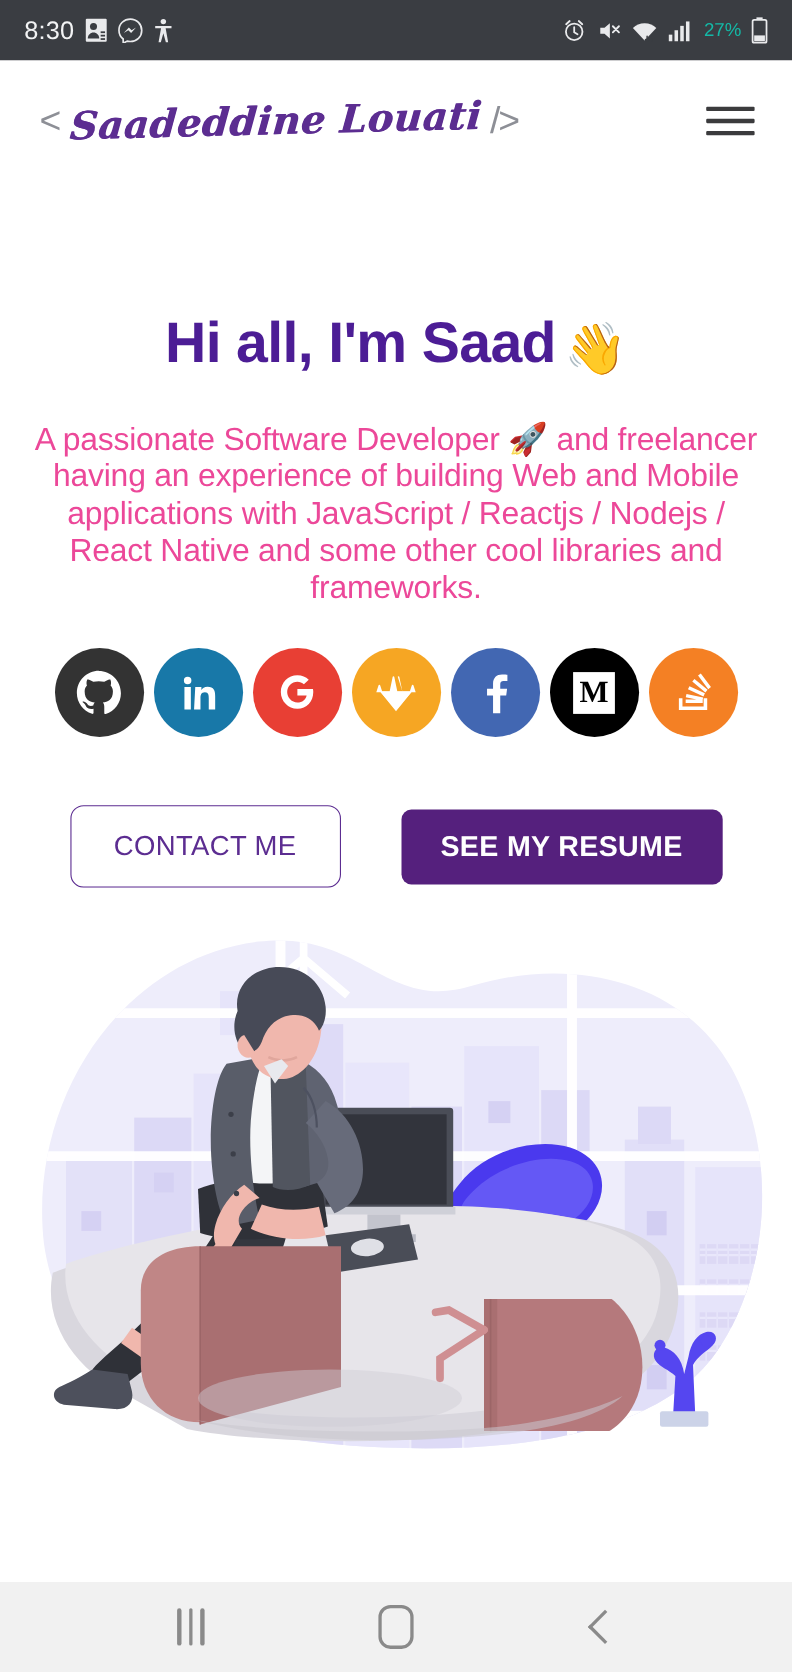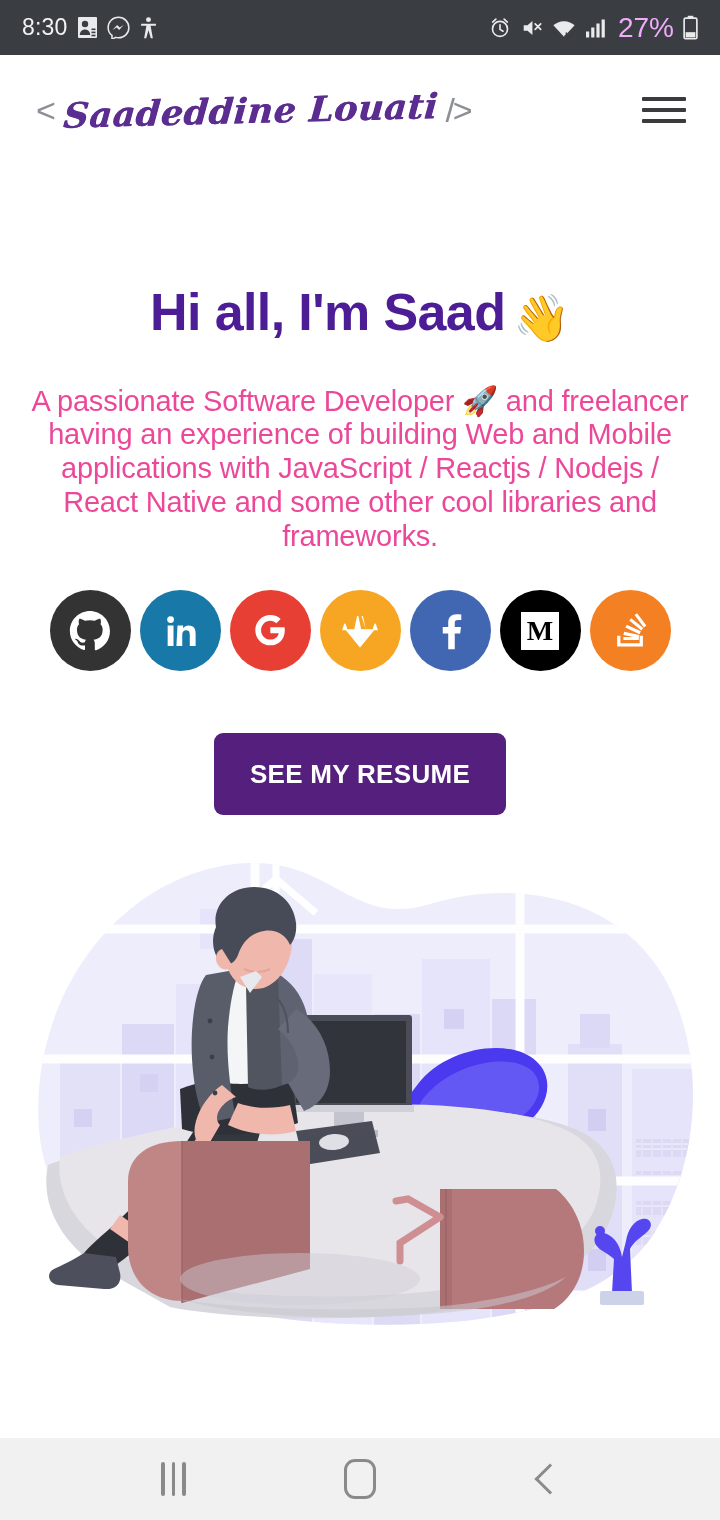--- a/index.html
+++ b/index.html
@@ -12,21 +12,21 @@
 
   
   .statusbar {
     height:55px; background:#3a3d42; color:#e9eaec;
     display:flex; align-items:center; justify-content:space-between;
     padding:0 22px; flex:0 0 55px;
   }
   .sb-left { display:flex; align-items:center; gap:9px; }
   .sb-time { font-size:23px; letter-spacing:.2px; color:#f2f3f4; }
   .sb-right { display:flex; align-items:center; gap:9px; }
-  .sb-pct { font-size:28px; color:#f0abfc; margin-left:2px; }
+  .sb-pct { font-size:17px; color:#14b8a6; margin-left:2px; }
   .sbi { display:inline-flex; align-items:center; justify-content:center; }
 
   
   .header {
     flex:0 0 110px; display:flex; align-items:center;
     justify-content:space-between; padding:0 34px 0 36px; background:#fff;
   }
   .logo { display:flex; align-items:center; gap:8px; }
   .brk { color:#8d8f96; font-size:34px; font-weight:400; line-height:1; }
   .brk.r { letter-spacing:-2px; }
@@ -80,21 +80,21 @@
     align-items:center; gap:55px;
   }
   .btn-outline {
     width:246px; height:75px; border:1.6px solid #5c2d91;
     border-radius:12px; background:#fff; color:#5c2d91;
     font-size:25px; font-weight:400; letter-spacing:0.3px;
     display:flex; align-items:center; justify-content:center; cursor:pointer;
     font-family:"Liberation Sans", sans-serif;
   }
   .btn-filled {
-    width:292px; height:82px; border:none; border-radius:9px;
+    width:292px; height:68px; border:none; border-radius:9px;
     background:#55207d; color:#ffffff;
     font-size:26px; font-weight:700; letter-spacing:0.3px;
     display:flex; align-items:center; justify-content:center; cursor:pointer;
     font-family:"Liberation Sans", sans-serif;
   }
 
   
   .illus { flex:1 1 auto; position:relative; overflow:hidden; background:#fff; }
   .illus svg { position:absolute; left:0; top:-6px; width:720px; height:520px; display:block; }
 
@@ -235,20 +235,21 @@
       </div>
       <div class="soc" style="background:#f48024">
         <svg width="40" height="40" viewBox="0 0 24 24">
             <path fill="#fff" d="M17.8 19.4v-4.5h1.95V21.3H4.3v-6.4h1.95v4.5z"></path>
             <path fill="#fff" d="M8.05 14.35l9.1 1.9.4-1.85-9.1-1.9zM9.25 9.95l8.45 3.95.8-1.7-8.45-3.95zM11.6 5.75l7.15 5.95 1.2-1.45-7.15-5.95zM16.25 1.3l-1.5 1.15 5.55 7.45 1.5-1.15zM8.0 17.4h9.3v-1.85H8.0z"></path>
           </svg>
       </div>
     </div>
 
     <div class="ctas">
+      <button class="btn-outline">CONTACT ME</button>
       <button class="btn-filled">SEE MY RESUME</button>
     </div>
   </div>
 
   <div class="illus">
     <svg viewBox="0 0 720 520" xmlns="http://www.w3.org/2000/svg">
 
       <defs>
         <clipPath id="blobClip">
           <path d="M40,330 C25,200 110,70 235,55 C330,44 350,120 430,95 C520,68 620,90 665,170 C708,248 700,360 650,430 C600,500 480,520 350,515 C210,510 60,470 40,330 Z"></path>

